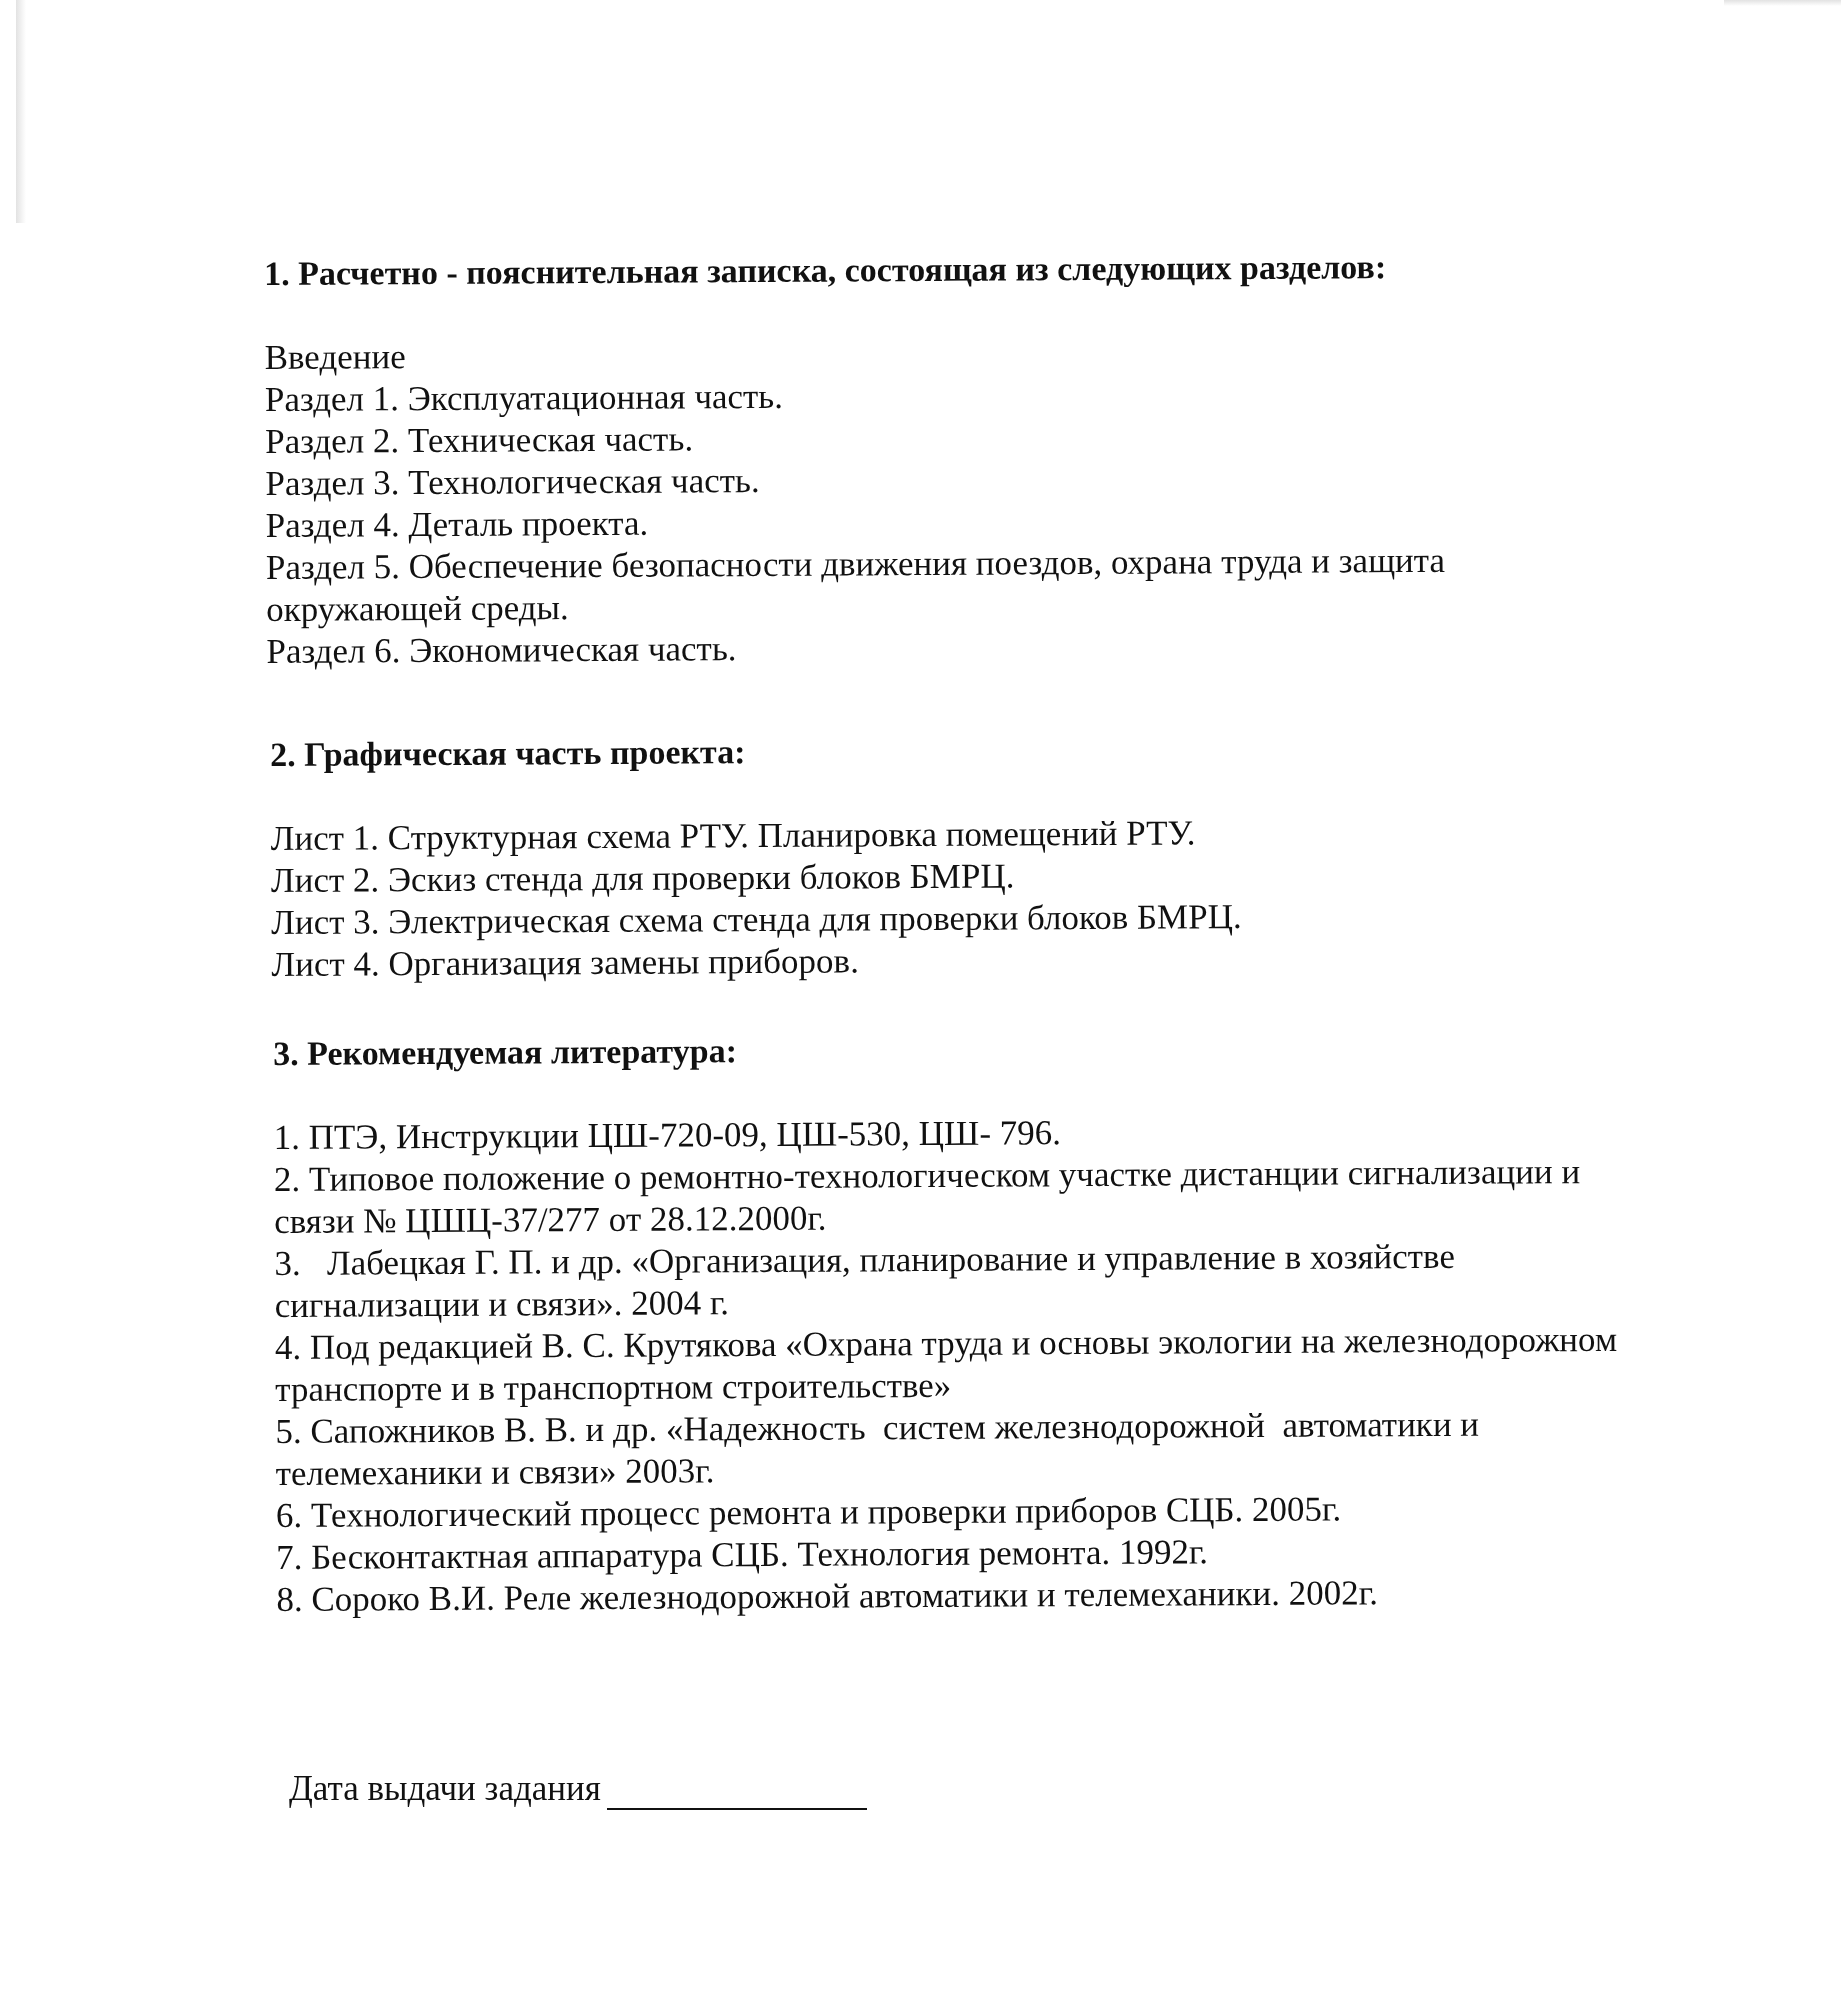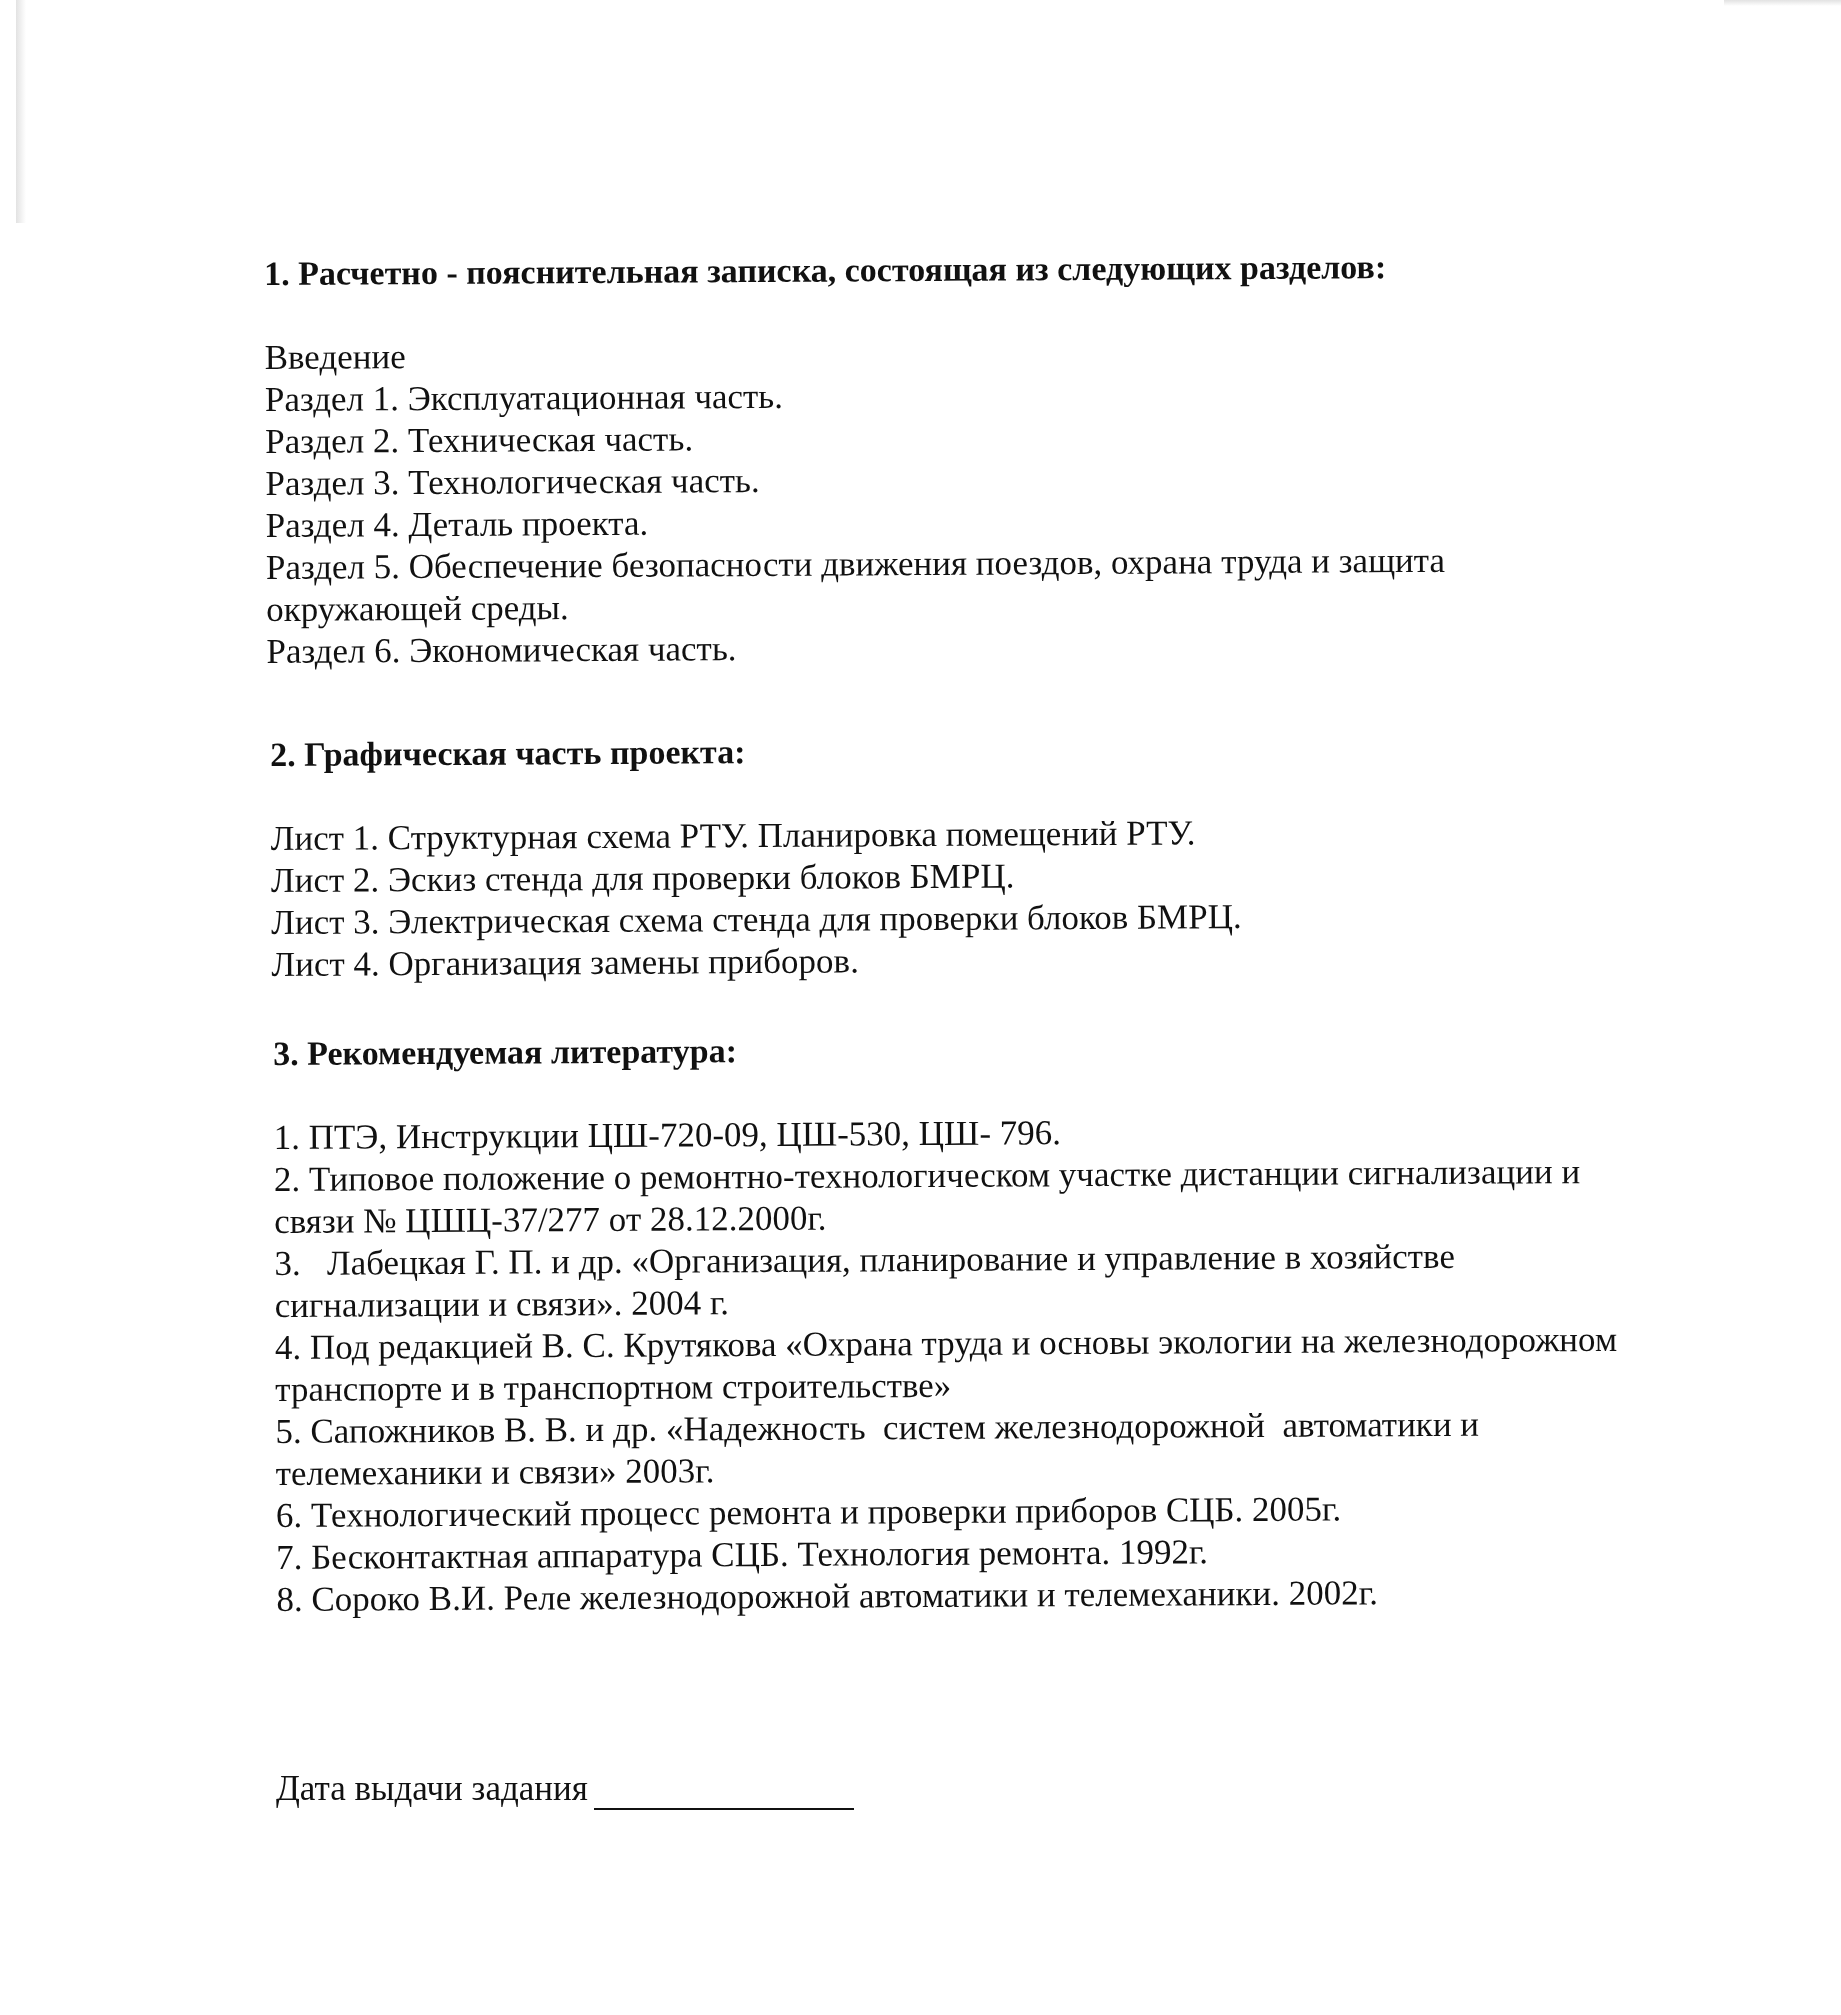--- a/index.html
+++ b/index.html
@@ -58,21 +58,21 @@
     .heading {
       font-weight: bold;
       font-size: 34px;
       line-height: 42px;
     }
     .gap-after-heading { height: 42px; }
     .section { transform: rotate(-0.35deg); transform-origin: left top; }
     .sec-1 { position: absolute; left: 0; top: 0; }
     .sec-2 { position: absolute; left: 6px; top: 481px; }
     .sec-3 { position: absolute; left: 9px; top: 780px; }
-    .sign { position: absolute; left: 12px; top: 1515px; }
+    .sign { position: absolute; left: 25px; top: 1515px; }
     .sign-row {
       font-size: 35px;
       line-height: 42px;
       display: flex;
       align-items: flex-end;
       height: 42px;
     }
     .sign-row + .sign-row { margin-top: 48px; }
     .blank {
       display: inline-block;

